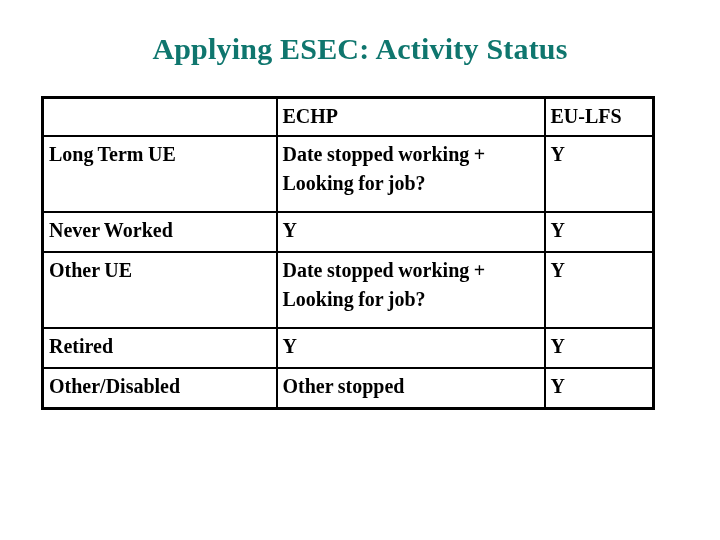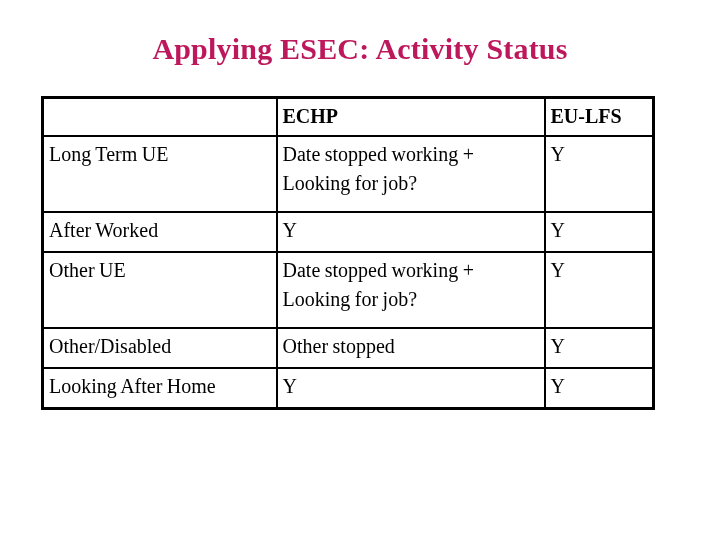--- a/index.html
+++ b/index.html
@@ -29,21 +29,21 @@
     position: absolute;
     left: 0;
     top: 31px;
     width: 720px;
     text-align: center;
     font-family: "Liberation Serif", "DejaVu Serif", serif;
     font-size: 30px;
     font-weight: bold;
     line-height: 36px;
     letter-spacing: 0.2px;
-    color: #be185d;
+    color: #0f766e;
     white-space: nowrap;
   }
 
   
   .table-wrap {
     position: absolute;
     left: 41px;
     top: 96px;
     width: 614px;
   }
@@ -59,21 +59,21 @@
   table.status-table col.c1 { width: 234px; }
   table.status-table col.c2 { width: 268px; }
   table.status-table col.c3 { width: 109px; }
 
   table.status-table td {
     border: 2px solid #000000;
     padding: 3px 2px 3px 5px;
     vertical-align: top;
     font-size: 20px;
     line-height: 29px;
-    font-weight: normal;
+    font-weight: bold;
     color: #000000;
     background: #ffffff;
     word-spacing: -0.5px;
   }
 
   
   table.status-table tr.head-row td {
     height: 30px;
   }
   table.status-table td.hcell {
@@ -133,21 +133,21 @@
           <td>
               <span class="cell-text">Date stopped working + Looking for job?</span>
             </td>
           <td>
               <span class="cell-text">Y</span>
             </td>
         </tr>
 
         <tr class="row-1">
           <td>
-              <span class="cell-text">After Worked</span>
+              <span class="cell-text">Never Worked</span>
             </td>
           <td>
               <span class="cell-text">Y</span>
             </td>
           <td>
               <span class="cell-text">Y</span>
             </td>
         </tr>
 
         <tr class="row-2">
@@ -156,42 +156,42 @@
             </td>
           <td>
               <span class="cell-text">Date stopped working + Looking for job?</span>
             </td>
           <td>
               <span class="cell-text">Y</span>
             </td>
         </tr>
 
 
+        <tr class="row-1">
+          <td>
+              <span class="cell-text">Retired</span>
+            </td>
+          <td>
+              <span class="cell-text">Y</span>
+            </td>
+          <td>
+              <span class="cell-text">Y</span>
+            </td>
+        </tr>
 
 
         <tr class="row-1">
           <td>
               <span class="cell-text">Other/Disabled</span>
             </td>
           <td>
               <span class="cell-text">Other stopped</span>
             </td>
           <td>
               <span class="cell-text">Y</span>
             </td>
         </tr>
 
-        <tr class="row-1">
-          <td>
-              <span class="cell-text">Looking After Home</span>
-            </td>
-          <td>
-              <span class="cell-text">Y</span>
-            </td>
-          <td>
-              <span class="cell-text">Y</span>
-            </td>
-        </tr>
       </tbody>
     </table>
   </div>
 
 </div>
 
 </body></html>

